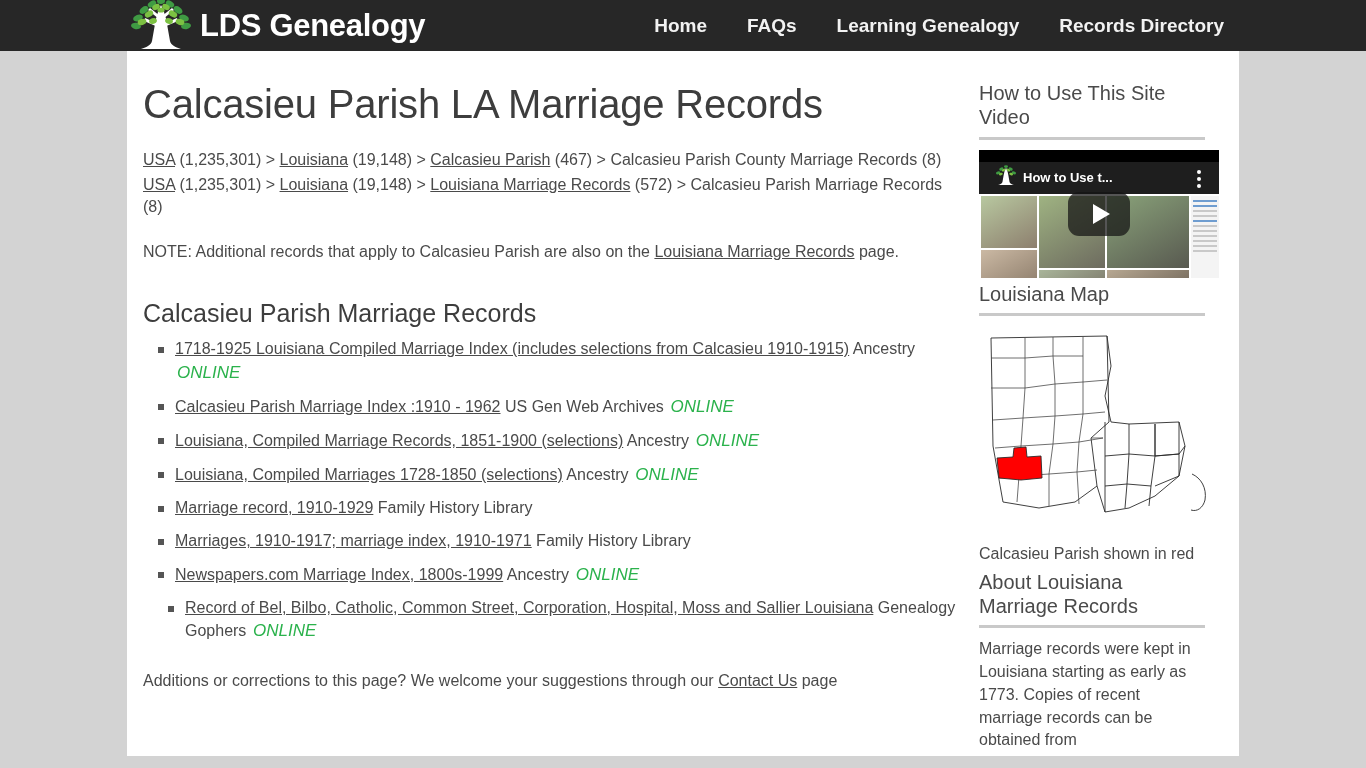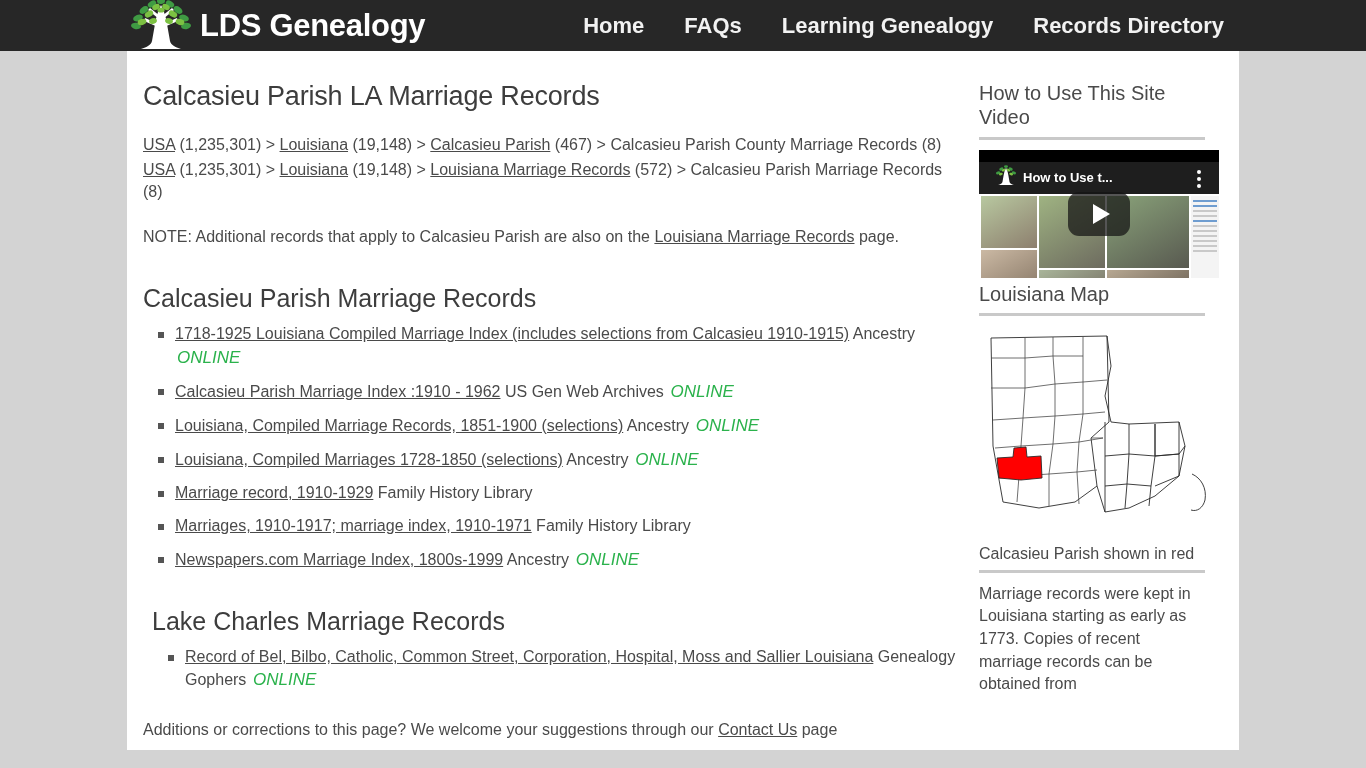--- a/index.html
+++ b/index.html
@@ -38,21 +38,21 @@
   }
   .main-nav {
     margin-left: auto;
     margin-right: 142px;
     display: flex;
     align-items: center;
     gap: 40px;
   }
   .nav-link {
     color: #f2f2f2;
-    font-size: 22px;
+    font-size: 19px;
     font-weight: bold;
     text-decoration: none;
     white-space: nowrap;
   }
 
   
   .page {
     width: 1112px;
     margin: 0 auto;
     background: #ffffff;
@@ -64,21 +64,21 @@
     width: 830px;
     padding: 30px 0 0 16px;
   }
   .sidebar-col {
     width: 282px;
     padding: 30px 34px 0 22px;
   }
 
   
   h1.page-title {
-    font-size: 27px;
+    font-size: 40px;
     font-weight: normal;
     color: #3d3d3d;
     margin: 0 0 22px 0;
     line-height: 1.15;
     letter-spacing: -0.2px;
   }
   .breadcrumb {
     font-size: 16px;
     color: #4a4a4a;
     line-height: 1.42;
@@ -315,21 +315,20 @@
     <ul class="record-list" id="list1">
         <li><a class="rec-link" href="#">1718-1925 Louisiana Compiled Marriage Index (includes selections from Calcasieu 1910-1915)</a><span class="provider"> Ancestry</span><span class="online-badge"> ONLINE</span></li>
         <li><a class="rec-link" href="#">Calcasieu Parish Marriage Index :1910 - 1962</a><span class="provider"> US Gen Web Archives</span><span class="online-badge"> ONLINE</span></li>
         <li><a class="rec-link" href="#">Louisiana, Compiled Marriage Records, 1851-1900 (selections)</a><span class="provider"> Ancestry</span><span class="online-badge"> ONLINE</span></li>
         <li><a class="rec-link" href="#">Louisiana, Compiled Marriages 1728-1850 (selections)</a><span class="provider"> Ancestry</span><span class="online-badge"> ONLINE</span></li>
         <li><a class="rec-link" href="#">Marriage record, 1910-1929</a><span class="provider"> Family History Library</span></li>
         <li><a class="rec-link" href="#">Marriages, 1910-1917; marriage index, 1910-1971</a><span class="provider"> Family History Library</span></li>
         <li><a class="rec-link" href="#">Newspapers.com Marriage Index, 1800s-1999</a><span class="provider"> Ancestry</span><span class="online-badge"> ONLINE</span></li>
       </ul>
 
-    <h2 class="section-title indented">Lake Charles Marriage Records</h2>
     <ul class="record-list indented" id="list2">
         <li><a class="rec-link" href="#">Record of Bel, Bilbo, Catholic, Common Street, Corporation, Hospital, Moss and Sallier Louisiana</a><span class="provider"> Genealogy Gophers</span><span class="online-badge"> ONLINE</span></li>
       </ul>
 
     <p class="footer-note">
       <span>Additions or corrections to this page? We welcome your suggestions through our </span><a href="#" class="inline-link">Contact Us</a><span> page</span>
     </p>
   </main>
 
   <aside class="sidebar-col">
@@ -442,18 +441,19 @@
             <path d="M126 160 L126 186"></path>
             <path d="M213 148 C222 152 228 162 226 174 C224 182 218 186 212 184"></path>
           </g>
           <path d="M18 132 L34 131 L35 122 L47 121 L48 131 L62 130 L63 152 L42 154 L20 152 Z" fill="#ff0000" stroke="#2a2a2a" stroke-width="0.9"></path>
         </svg>
       </div>
       <p class="map-caption">Calcasieu Parish shown in red</p>
     </div>
 
     <div class="widget">
+      <h3 class="widget-title">About Louisiana Marriage Records</h3>
       <hr class="widget-rule">
       <p class="about-text">Marriage records were kept in Louisiana starting as early as 1773. Copies of recent marriage records can be obtained from</p>
     </div>
 
   </aside>
 </div>
 
 </body></html>

